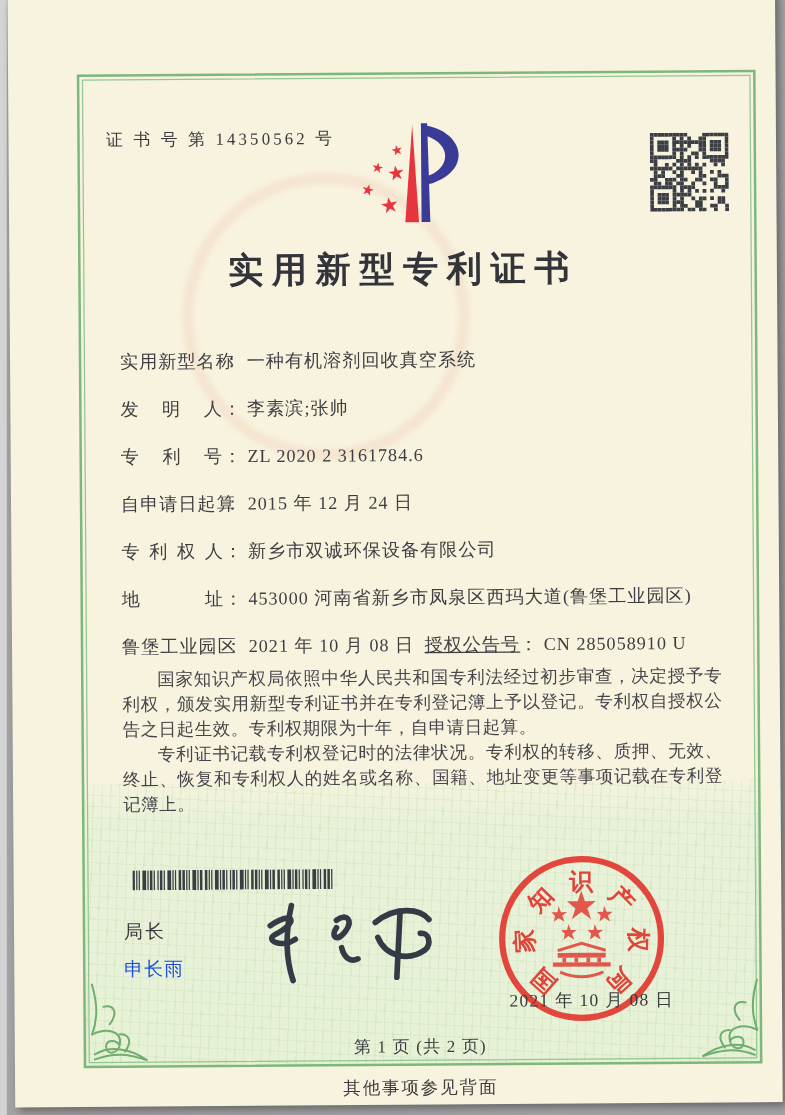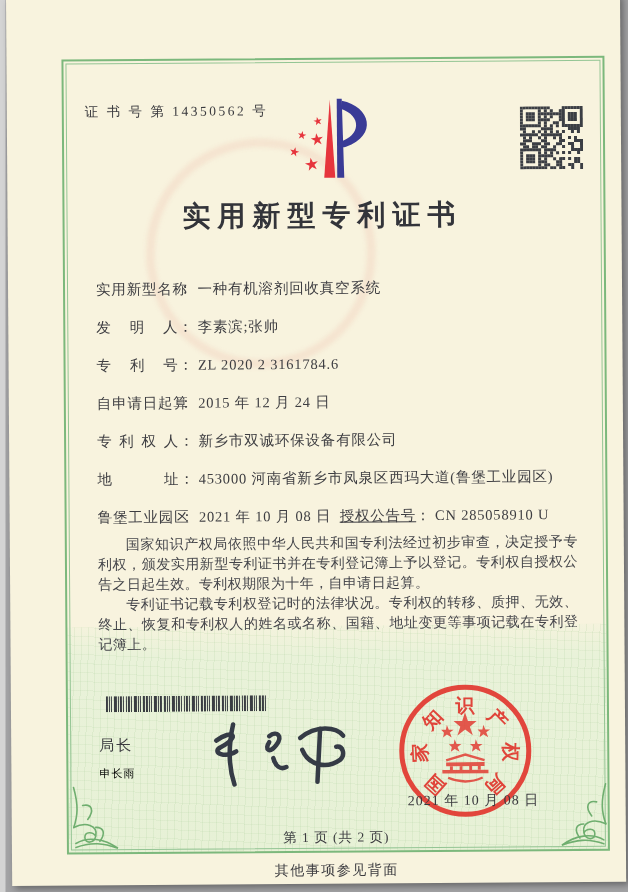--- a/index.html
+++ b/index.html
@@ -51,21 +51,21 @@
   .grp2{position:absolute;left:242px;top:0;white-space:nowrap;}
   
   .paras{position:absolute;left:88px;top:538px;width:480px;z-index:2;
     font-size:14px;line-height:20px;color:#45464b;letter-spacing:.4px;text-align:justify;}
   .paras p{margin:0;text-indent:2em;}
   
   .barcode{position:absolute;left:95px;top:699px;width:162px;height:16px;z-index:2;}
   
   .signer-title{position:absolute;left:88px;top:739px;font-size:15px;color:#3c3c40;
     letter-spacing:2px;z-index:2;}
-  .signer-name{position:absolute;left:88px;top:769px;font-size:11px;color:#000000;
+  .signer-name{position:absolute;left:88px;top:769px;font-size:15px;color:#1d4ed8;
     letter-spacing:1px;z-index:2;}
   .signature{position:absolute;left:192px;top:720px;width:152px;height:80px;z-index:2;}
   .signature path{stroke:#353b46;stroke-width:4.5;fill:none;stroke-linecap:round;}
   
   .seal{position:absolute;left:388px;top:690px;width:132px;height:132px;z-index:5;
     opacity:.93;}
   .seal-ring{position:absolute;inset:0;border:5px solid #e23a31;border-radius:50%;}
   .seal-ring-text{position:absolute;inset:0;}
   .seal-ring-text span{position:absolute;left:50%;top:50%;width:22px;height:22px;
     margin:-11px 0 0 -11px;text-align:center;font-size:19px;font-weight:700;

